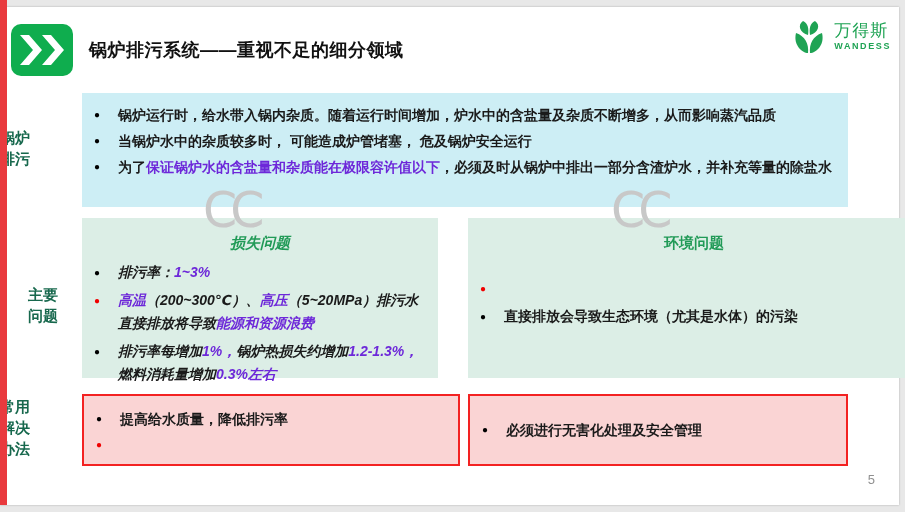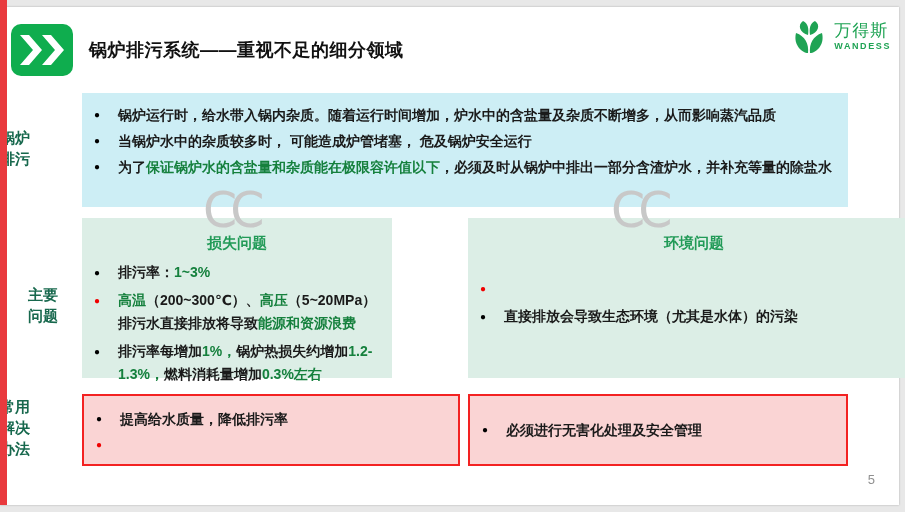--- a/index.html
+++ b/index.html
@@ -36,37 +36,37 @@
     position:absolute;left:0;width:80px;
     font-size:15px;font-weight:bold;color:#17684d;line-height:21px;white-space:pre-line;
   }
   .side-boiler{top:127px;}
   .side-main{top:284px;padding-left:28px;}
   .side-solution{top:396px;}
   
   .panel{position:absolute;box-sizing:border-box;}
   .intro-panel{left:82px;top:93px;width:766px;height:114px;background:#cdeef5;padding:9px 10px 0 12px;}
   .mint{background:#dceee6;top:218px;height:160px;padding:16px 12px 0 12px;}
-  .loss-panel{left:82px;width:310px;}
+  .loss-panel{left:82px;width:356px;font-style:italic;}
   .env-panel{left:468px;width:452px;}
   .panel-title{text-align:center;font-size:15px;font-weight:bold;color:#219a57;margin-bottom:8px;}
   .env-panel .bullets{margin-top:24px;}
   .pink{background:#fad4d4;border:2px solid #f32222;top:394px;height:72px;}
   .sol-left{left:82px;width:378px;padding:10px 10px 0 12px;}
   .sol-right{left:468px;width:380px;display:flex;align-items:center;padding:0 10px 0 12px;}
   
   .bullet{display:flex;align-items:flex-start;}
   .intro-panel .bullet .txt,.intro-panel .bullet .dot{line-height:26px;}
   .mint .bullet{margin-bottom:5px;}
   .mint .bullet .txt,.mint .bullet .dot{line-height:23px;}
   .pink .bullet .txt,.pink .bullet .dot{line-height:26px;}
   .dot{flex:0 0 24px;font-size:10px;color:#000;}
   .dot.red{color:#f00000;}
   .txt{font-size:14px;font-weight:bold;color:#1a1a1a;}
-  .txt .red{color:#15803d;}
+  .txt .red{color:#6d28d9;}
   
   .quote{
     position:absolute;top:186px;z-index:3;
     font-family:"DejaVu Sans",sans-serif;font-size:49px;font-weight:normal;
     color:#c8c8c8;letter-spacing:-7px;line-height:1;
   }
   .quote-left{left:203px;}
   .quote-right{left:611px;}
   .page-number{
     position:absolute;right:30px;top:472px;font-size:13px;color:#909090;

